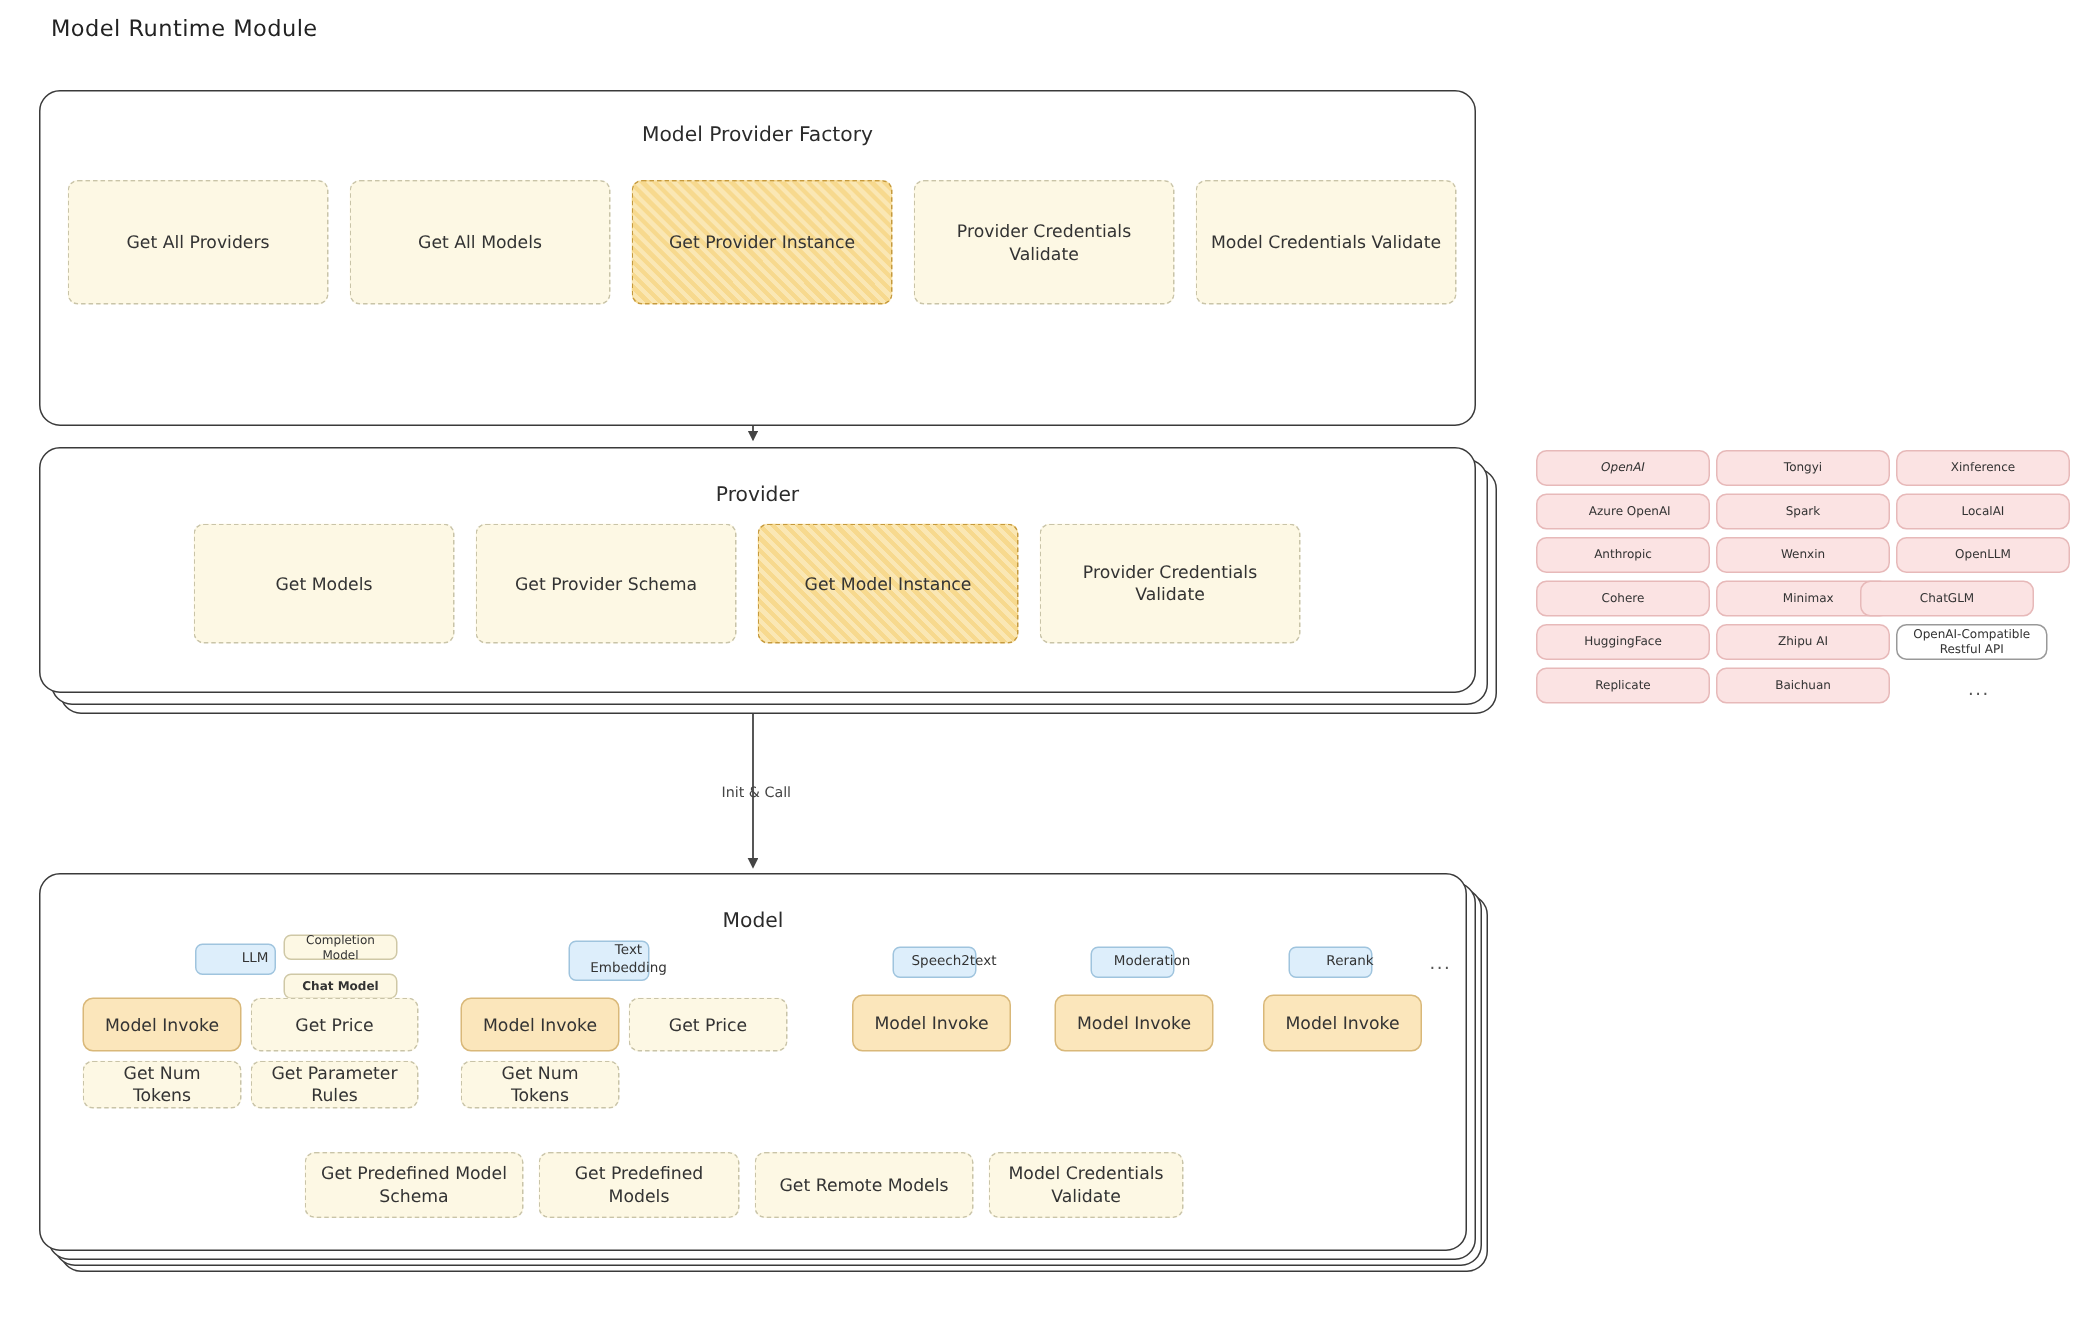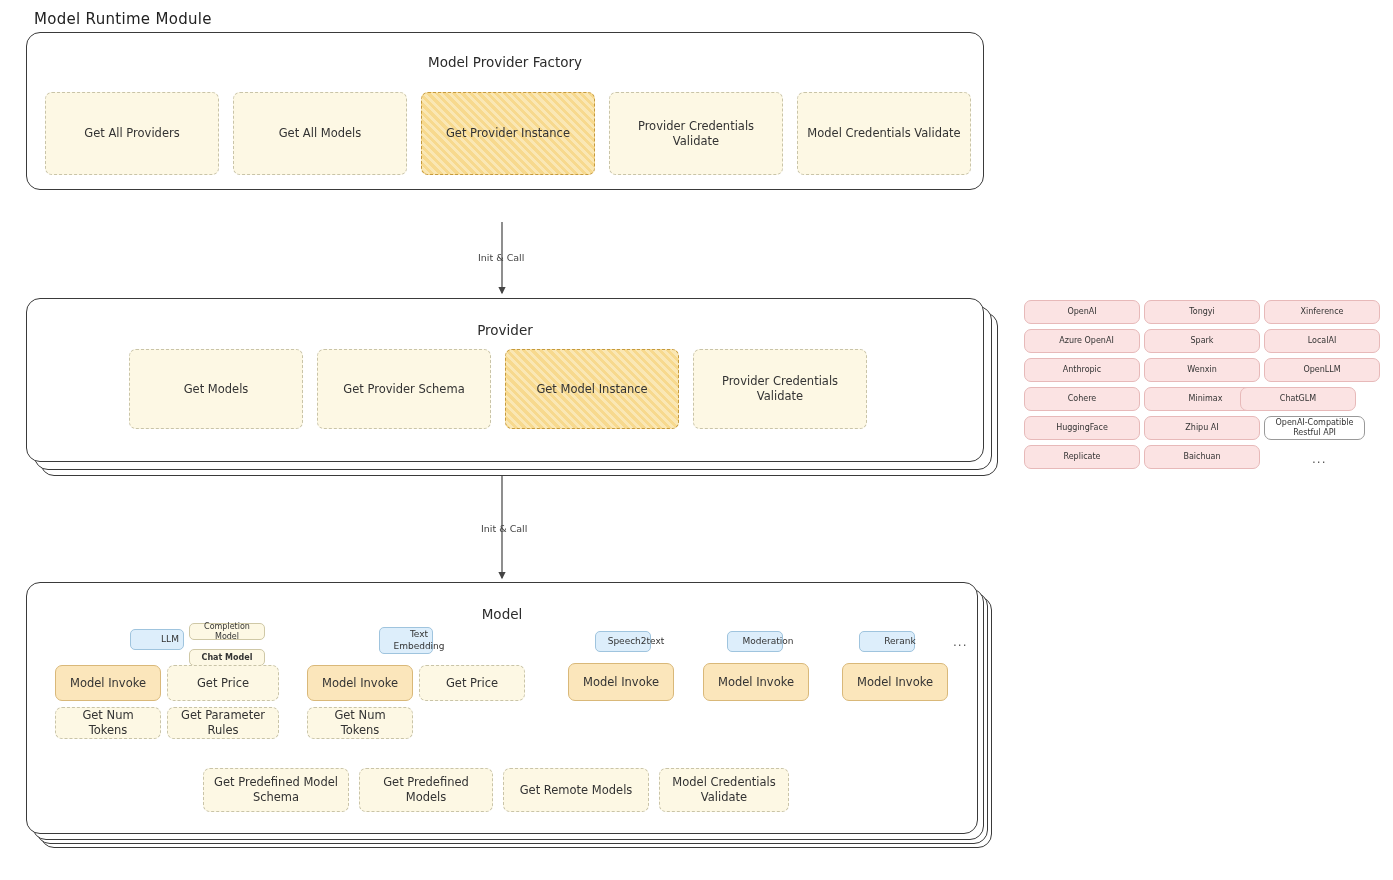--- a/index.html
+++ b/index.html
@@ -146,42 +146,42 @@
       <path d="M0,0 L6,3 L0,6 z" fill="#444"></path>
     </marker>
   </defs>
   <line x1="502" y1="222" x2="502" y2="293" stroke="#444" stroke-width="1.2" marker-end="url(#arrowhead)"></line>
   <line x1="502" y1="472" x2="502" y2="578" stroke="#444" stroke-width="1.2" marker-end="url(#arrowhead)"></line>
 </svg>
 
 <div class="arrow-label" style="left:478px; top:252px;">Init &amp; Call</div>
 <div class="arrow-label" style="left:481px; top:523px;">Init &amp; Call</div>
 
-<div class="panel" style="left:26px; top:32px; width:958px; height:158px;">
+<div class="panel" style="left:26px; top:60px; width:958px; height:224px;">
   <div class="panel-title" style="top:21px;">Model Provider Factory</div>
 
   <div class="node cream" style="left:18px; top:59px; width:174px; height:83px;">Get All Providers</div>
   <div class="node cream" style="left:206px; top:59px; width:174px; height:83px;">Get All Models</div>
   <div class="node highlight" style="left:394px; top:59px; width:174px; height:83px;">Get Provider Instance</div>
   <div class="node cream" style="left:582px; top:59px; width:174px; height:83px;">Provider Credentials Validate</div>
   <div class="node cream" style="left:770px; top:59px; width:174px; height:83px;">Model Credentials Validate</div>
 </div>
 
 <div class="stack-layer" style="left:40px; top:312px; width:958px; height:164px;"></div>
 <div class="stack-layer" style="left:34px; top:306px; width:958px; height:164px;"></div>
 <div class="panel" style="left:26px; top:298px; width:958px; height:164px;">
   <div class="panel-title" style="top:23px;">Provider</div>
 
   <div class="node cream" style="left:290px; top:50px; width:174px; height:80px;">Get Provider Schema</div>
   <div class="node cream" style="left:102px; top:50px; width:174px; height:80px;">Get Models</div>
   <div class="node highlight" style="left:478px; top:50px; width:174px; height:80px;">Get Model Instance</div>
   <div class="node cream" style="left:666px; top:50px; width:174px; height:80px;">Provider Credentials Validate</div>
 </div>
 
-<div class="node pink" style="left:1024px; top:300px; width:116px; height:24px;">OpenAI</div>
+<div class="node pink" style="left:1024px; top:300px; width:116px; height:24px;font-style:italic;">OpenAI</div>
 <div class="node pink" style="left:1024px; top:329px; width:116px; height:24px;padding-left:15px;">Azure OpenAI</div>
 <div class="node pink" style="left:1024px; top:358px; width:116px; height:24px;">Anthropic</div>
 <div class="node pink" style="left:1024px; top:387px; width:116px; height:24px;">Cohere</div>
 <div class="node pink" style="left:1024px; top:416px; width:116px; height:24px;">HuggingFace</div>
 <div class="node pink" style="left:1024px; top:445px; width:116px; height:24px;">Replicate</div>
 
 <div class="node pink" style="left:1144px; top:300px; width:116px; height:24px;">Tongyi</div>
 <div class="node pink" style="left:1144px; top:329px; width:116px; height:24px;">Spark</div>
 <div class="node pink" style="left:1144px; top:358px; width:116px; height:24px;">Wenxin</div>
 <div class="node pink" style="left:1144px; top:387px; width:116px; height:24px;padding-left:13px;">Minimax</div>

